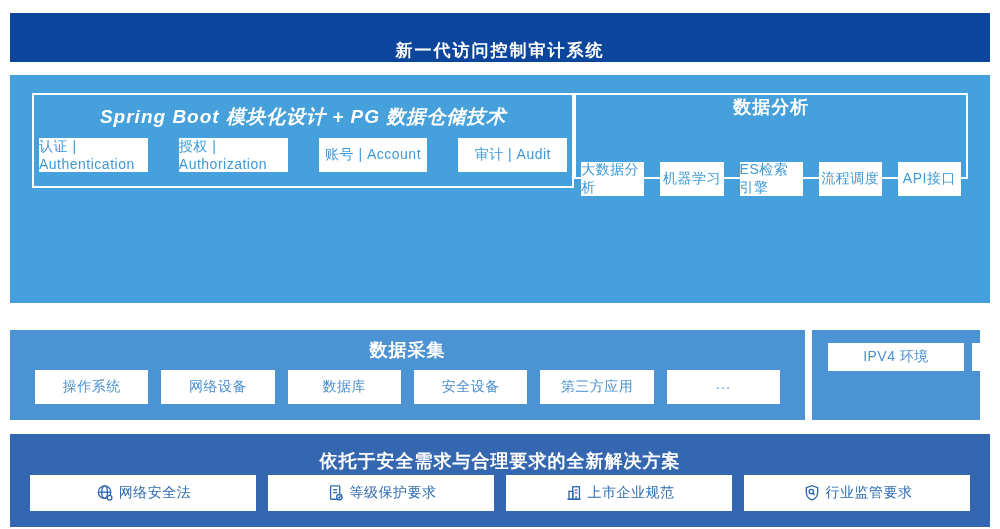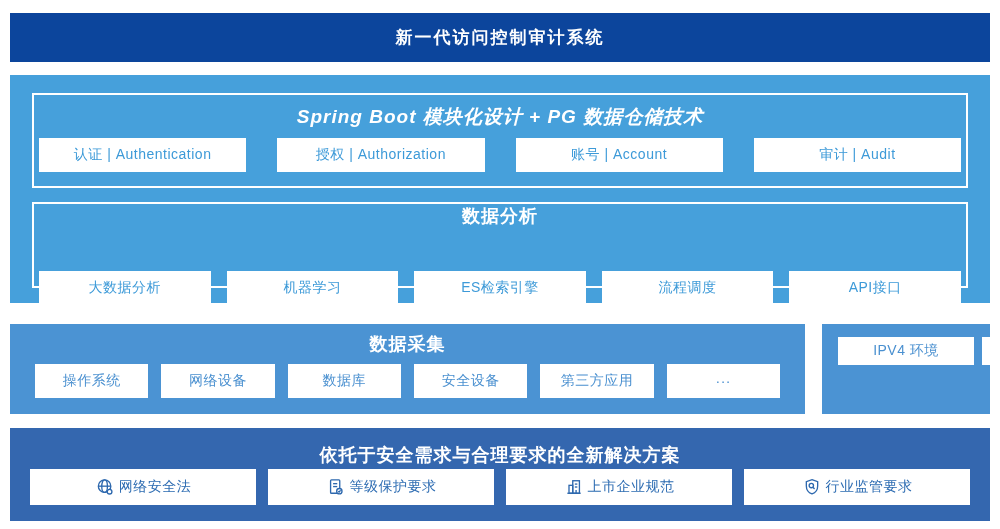--- a/index.html
+++ b/index.html
@@ -3,29 +3,29 @@
 <meta charset="utf-8">
 <style>
   * { box-sizing: border-box; margin: 0; padding: 0; }
   html, body { width: 1000px; height: 529px; background: #ffffff; }
   body { font-family: "Liberation Sans", "DejaVu Sans", sans-serif; }
   .page { width: 1000px; height: 529px; padding: 13px 10px 14px; }
 
   
   .banner {
     height: 49px; background: #0c459c; color: #ffffff;
-    display: flex; align-items: center; justify-content: center;
+    display: flex; align-items: flex-end; justify-content: center;
     font-size: 17px; font-weight: bold; letter-spacing: 2px;
   }
 
   
   .panel-platform {
     margin-top: 13px; height: 228px; background: #46a0db;
     padding: 18px 22px 14px;
-    display: flex; flex-direction: column;
+    display: flex; flex-direction: row;
   }
   .inner-frame {
     border: 2px solid #ffffff;
     display: flex; flex-direction: column;
   }
   .inner-spring { height: 95px; margin-bottom: 14px; }
   .inner-analysis { height: 86px; }
   .inner-title {
     flex: 1; display: flex; align-items: center; justify-content: center;
     color: #ffffff; font-weight: bold; letter-spacing: 1px;
@@ -34,21 +34,21 @@
   .inner-analysis .inner-title { font-size: 18px; text-align: center; }
   .box-row { display: flex; gap: 31px; margin: 0 5px 14px; }
   .inner-analysis .box-row { margin-bottom: 16px; gap: 16px; margin-top: 43px; }
   .wbox {
     flex: 1; height: 34px; background: #ffffff; color: #3d9ad8;
     display: flex; align-items: center; justify-content: center;
     font-size: 14px; letter-spacing: 0.5px;
   }
 
   
-  .mid-row { display: flex; gap: 17px; margin-top: 21px; text-align: right; }
+  .mid-row { display: flex; gap: 7px; margin-top: 27px; text-align: right; }
   .panel-collection {
     width: 795px; height: 90px; background: #4b93d3;
     display: flex; flex-direction: column; padding: 0 25px 16px;
   }
   .panel-collection .sec-title {
     flex: 1; display: flex; align-items: center; justify-content: center;
     color: #ffffff; font-size: 18px; font-weight: bold; letter-spacing: 1px;
   }
   .panel-collection .box-row { margin: 0; gap: 13px; }
   .panel-collection .wbox { color: #4a90d0; }

